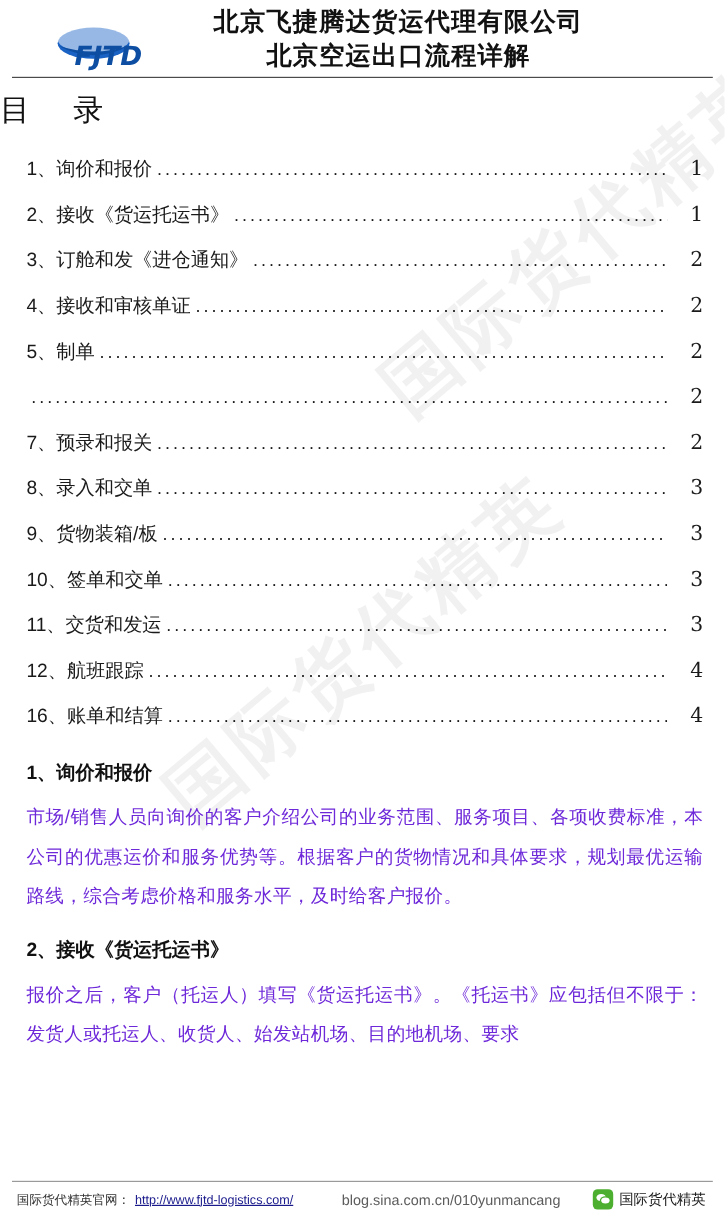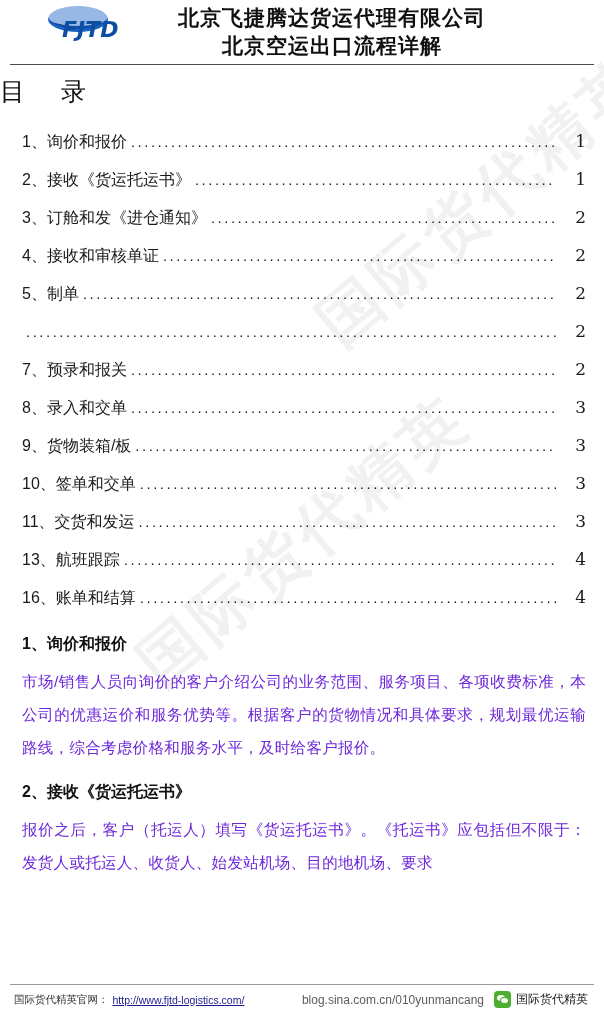--- a/index.html
+++ b/index.html
@@ -22,21 +22,21 @@
   
   .header {
     position: relative;
     height: 62px;
     padding-top: 4px;
     box-sizing: border-box;
   }
   .logo {
     position: absolute;
     left: 44px;
-    top: 3px;
+    top: 20px;
     width: 120px;
     height: 40px;
   }
   .logo svg { display: block; }
   .header-titles {
     text-align: center;
     padding-left: 60px;
   }
   .header-line1, .header-line2 {
     font-family: "DejaVu Serif", "Liberation Serif", serif;
@@ -165,21 +165,21 @@
   }
   .footer-link {
     color: #1a1a8c;
     text-decoration: underline;
     margin-left: 4px;
   }
   .footer-right {
     margin-left: auto;
     display: flex;
     align-items: center;
-    gap: 6px;
+    gap: 23px;
   }
   .blog-credit {
     font-size: 12px;
     color: #5c5c5c;
   }
   .wechat-badge {
     display: flex;
     align-items: center;
     gap: 5px;
     background: #ffffff;
@@ -289,21 +289,21 @@
       <span class="toc-label">10、签单和交单</span>
       <span class="toc-dots">...................................................................................</span>
       <span class="toc-page">3</span>
     </div>
     <div class="toc-row">
       <span class="toc-label">11、交货和发运</span>
       <span class="toc-dots">...................................................................................</span>
       <span class="toc-page">3</span>
     </div>
     <div class="toc-row">
-      <span class="toc-label">13、航班跟踪</span>
+      <span class="toc-label">12、航班跟踪</span>
       <span class="toc-dots">...................................................................................</span>
       <span class="toc-page">4</span>
     </div>
     <div class="toc-row">
       <span class="toc-label">16、账单和结算</span>
       <span class="toc-dots">...................................................................................</span>
       <span class="toc-page">4</span>
     </div>
   </div>
 

